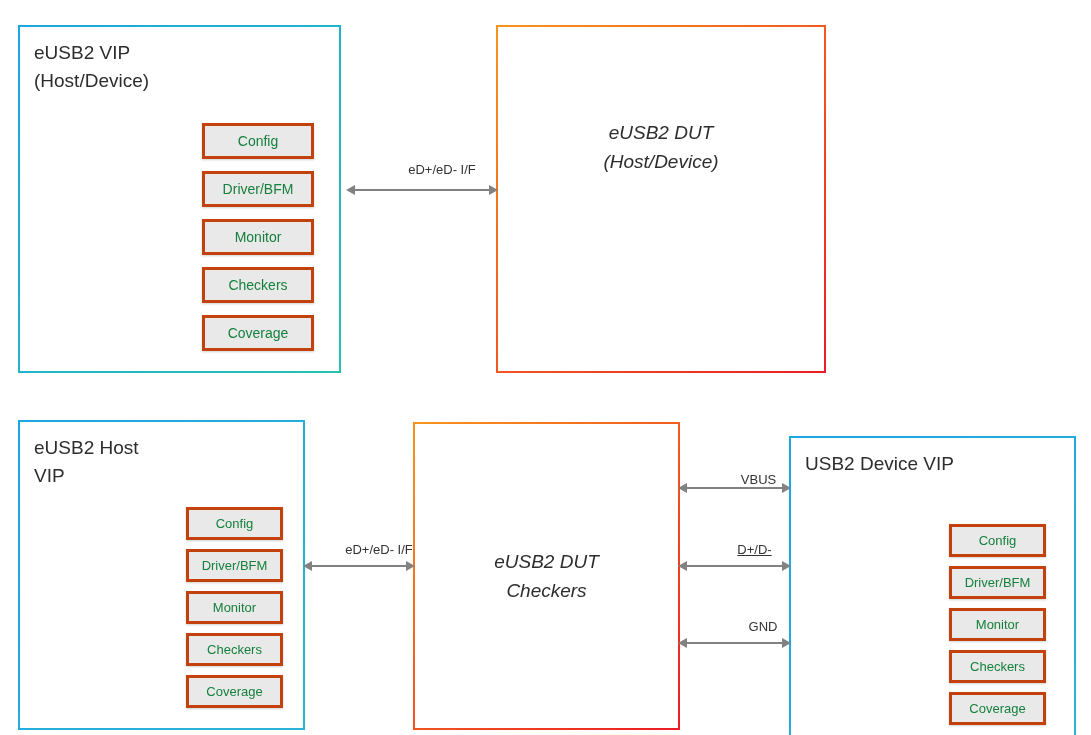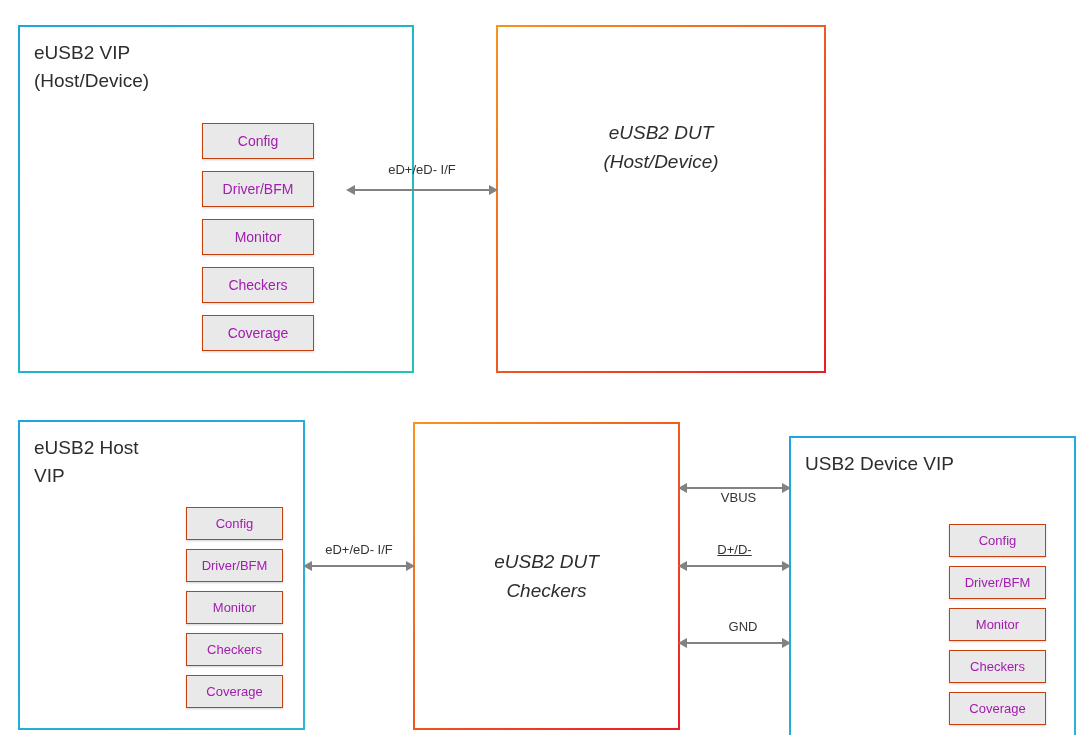--- a/index.html
+++ b/index.html
@@ -55,23 +55,23 @@
   .btn-stack {
     position: absolute;
     display: flex;
     flex-direction: column;
   }
   .btn {
     display: flex;
     align-items: center;
     justify-content: center;
     background: #e9e9e9;
-    border: 1px solid #c2410c;
+    border: 3px solid #c2410c;
     box-shadow: 0 1px 2px rgba(0,0,0,0.18);
-    color: #a21caf;
+    color: #15803d;
     white-space: nowrap;
   }
   .btn.lg { width: 112px; height: 36px; font-size: 14px; margin-bottom: 12px; }
   .btn.sm { width: 97px;  height: 33px; font-size: 13px; margin-bottom: 9px; }
 
   .arrow {
     position: absolute;
     height: 2px;
     background: #828282;
   }
@@ -92,28 +92,29 @@
     border-width: 5px 0 5px 9px;
     border-color: transparent transparent transparent #828282;
   }
 
   .arrow-label {
     position: absolute;
     font-size: 13px;
     color: #333333;
     text-align: center;
     white-space: nowrap;
+    margin-left: 20px;
   }
 </style>
 </head>
 <body>
 
 <div class="canvas">
 
-  <div class="box vip-border" style="left:18px; top:25px; width:396px; height:348px;">
+  <div class="box vip-border" style="left:18px; top:25px; width:323px; height:348px;">
     <div class="box-title">
       <div>eUSB2 VIP</div>
       <div>(Host/Device)</div>
     </div>
     <div class="btn-stack" style="left:182px; top:96px;">
       <div class="btn lg">Config</div>
       <div class="btn lg">Driver/BFM</div>
       <div class="btn lg">Monitor</div>
       <div class="btn lg">Checkers</div>
       <div class="btn lg">Coverage</div>
@@ -160,21 +161,21 @@
       <div class="btn sm">Driver/BFM</div>
       <div class="btn sm">Monitor</div>
       <div class="btn sm">Checkers</div>
       <div class="btn sm">Coverage</div>
     </div>
   </div>
 
   <div class="arrow-label" style="left:305px; top:542px; width:108px;">eD+/eD- I/F</div>
   <div class="arrow" style="left:305px; top:565px; width:108px;"></div>
 
-  <div class="arrow-label" style="left:680px; top:490px; width:117px;">VBUS</div>
+  <div class="arrow-label" style="left:680px; top:472px; width:117px;">VBUS</div>
   <div class="arrow" style="left:680px; top:487px; width:109px;"></div>
 
   <div class="arrow-label" style="left:680px; top:542px; width:109px;text-decoration:underline;">D+/D-</div>
   <div class="arrow" style="left:680px; top:565px; width:109px;"></div>
 
   <div class="arrow-label" style="left:680px; top:619px; width:126px;">GND</div>
   <div class="arrow" style="left:680px; top:642px; width:109px;"></div>
 
 </div>
 

